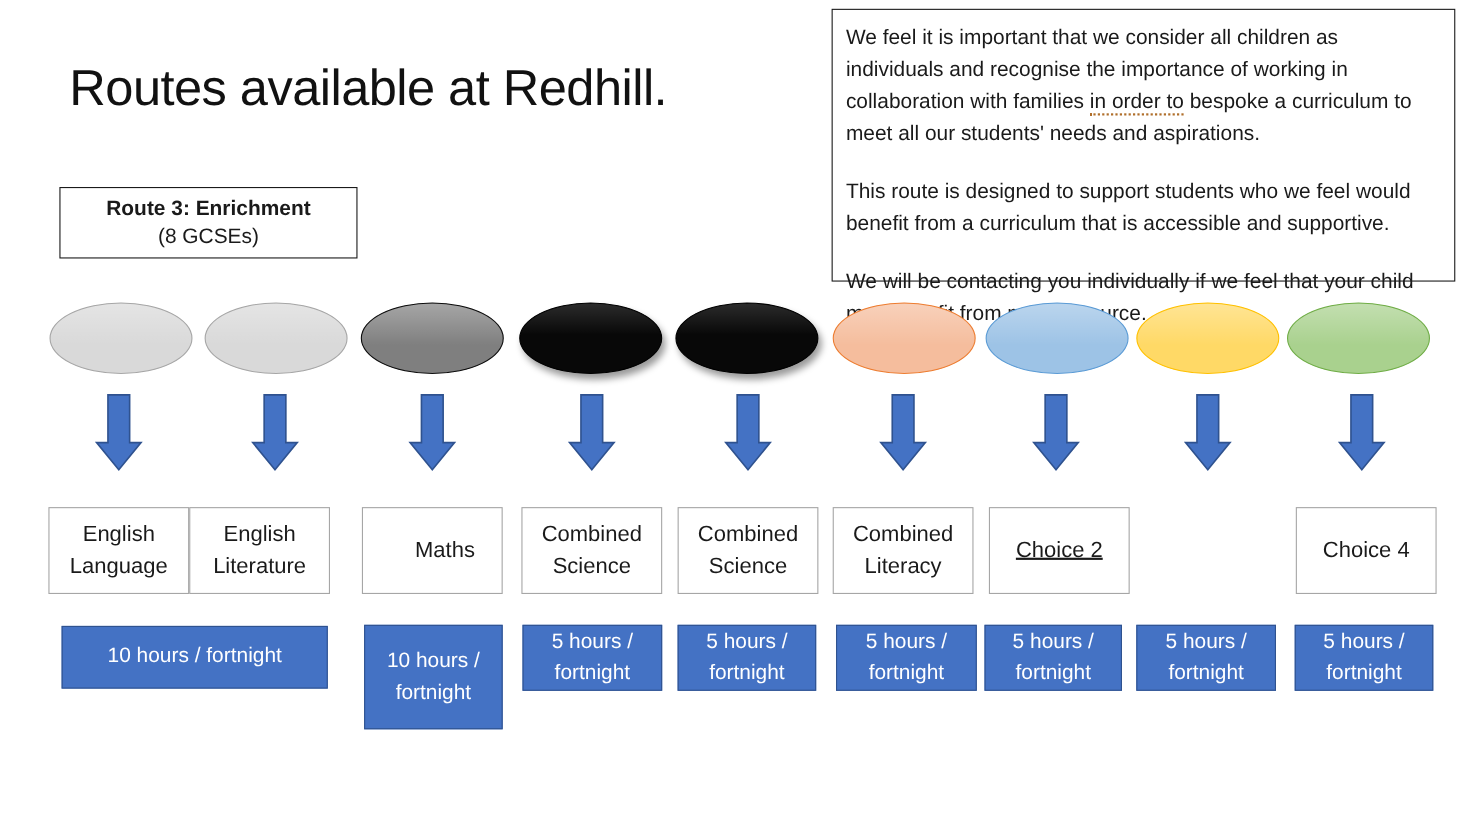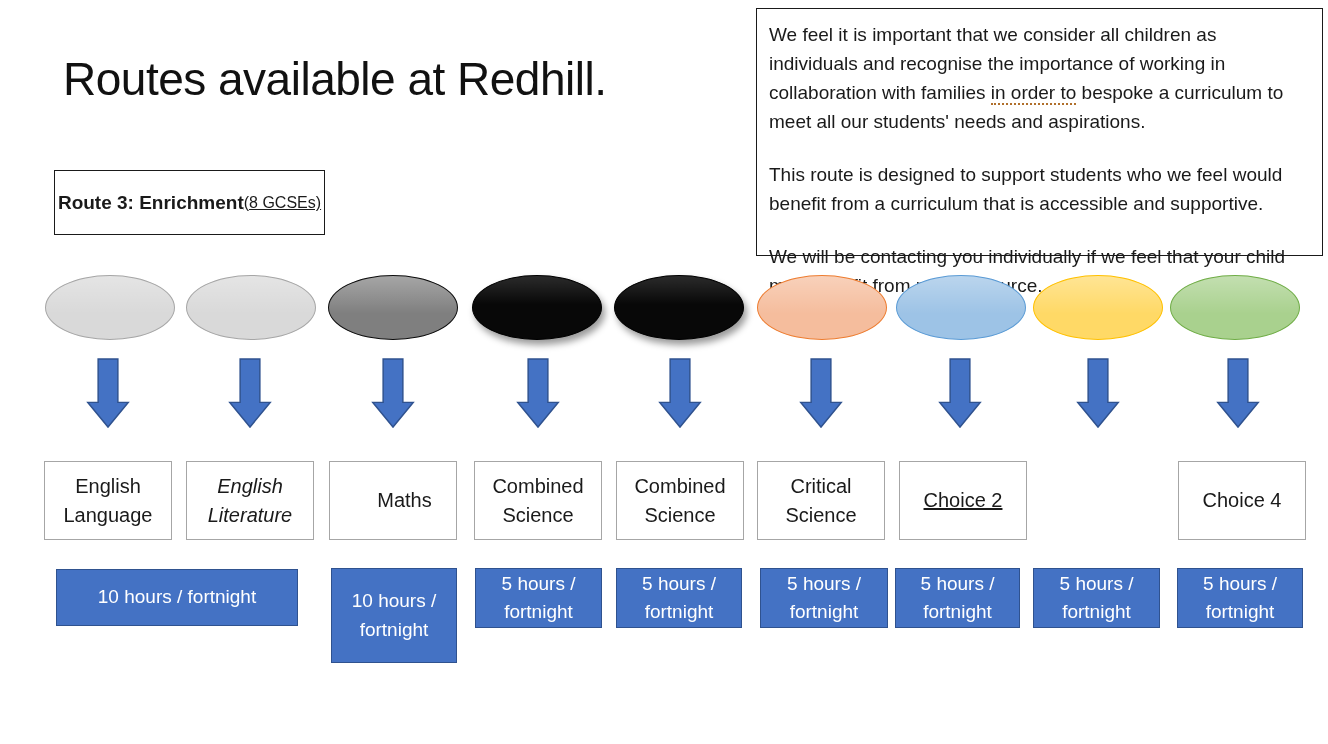--- a/index.html
+++ b/index.html
@@ -3,24 +3,24 @@
 <meta charset="utf-8">
 <style>
   html,body{margin:0;padding:0;background:#fff;}
   body{font-family:"Liberation Sans",sans-serif;color:#1a1a1a;}
   .slide{position:relative;width:1328px;height:744px;background:#ffffff;overflow:hidden;}
 
   .title{position:absolute;left:63px;top:52px;font-size:46px;font-weight:300;
          letter-spacing:-0.5px;color:#111;white-space:nowrap;}
 
   .route-box{position:absolute;left:54px;top:170px;width:269px;height:63px;
-             border:1.6px solid #1a1a1a;background:#fff;display:flex;flex-direction:row;
+             border:1.6px solid #1a1a1a;background:#fff;display:flex;flex-direction:column;
              align-items:center;justify-content:center;line-height:1.35;}
   .route-box .l1{font-weight:bold;font-size:19px;}
-  .route-box .l2{font-size:16px;text-decoration:underline;}
+  .route-box .l2{font-size:19px;}
 
   .info-box{position:absolute;left:756px;top:8px;width:541px;height:224px;
             border:1.6px solid #1a1a1a;background:#fff;padding:11px 12px;
             font-size:19px;line-height:1.53;}
   .info-box p{margin:0 0 24px 0;}
   .info-box p:last-child{margin-bottom:0;}
   .grammar-underline{border-bottom:2px dotted #B06F2B;padding-bottom:0px;}
 
   .ellipse{position:absolute;top:275px;width:128px;height:63px;border-radius:50%;
            border:1.3px solid;
@@ -30,21 +30,21 @@
   .e1{left:45px;}  .e2{left:186px;} .e3{left:328px;} .e4{left:472px;} .e5{left:614px;}
   .e6{left:757px;} .e7{left:896px;} .e8{left:1033px;} .e9{left:1170px;}
 
   .arrow{position:absolute;top:358px;width:44px;height:71px;}
   .a1{left:86px;}  .a2{left:228px;} .a3{left:371px;} .a4{left:516px;} .a5{left:658px;}
   .a6{left:799px;} .a7{left:938px;} .a8{left:1076px;} .a9{left:1216px;}
 
   .subject-box{position:absolute;top:461px;width:128px;height:79px;background:#fff;
                border:1.2px solid #A6A6A6;display:flex;align-items:center;justify-content:center;
                text-align:center;font-size:20px;line-height:1.45;padding:0 4px;box-sizing:border-box;}
-  .s1{left:44px;}  .s2{left:186px;font-style:italic;} .s3{left:329px;padding-left:27px;} .s4{left:474px;} .s5{left:616px;}
+  .s1{left:44px;}  .s2{left:172px;} .s3{left:329px;padding-left:27px;} .s4{left:474px;} .s5{left:616px;}
   .s6{left:757px;} .s7{left:899px;text-decoration:underline;} .s8{left:1036px;} .s9{left:1178px;}
 
   .hours-box{position:absolute;border:1.6px solid #2F528F;color:#fff;display:flex;
              align-items:center;justify-content:center;text-align:center;
              font-size:19px;line-height:1.5;padding:0 6px;box-sizing:border-box;}
   .hb0{left:56px;top:569px;width:242px;height:57px;}
   .hb1{left:331px;top:568px;width:126px;height:95px;}
   .hb2{left:475px;top:568px;width:127px;height:60px;}
   .hb3{left:616px;top:568px;width:126px;height:60px;}
   .hb4{left:760px;top:568px;width:128px;height:60px;}
@@ -106,21 +106,21 @@
     </svg>
   <svg class="arrow a9" viewBox="0 0 44 72">
       <polygon points="12,1 32,1 32,45 42.5,45 22,70 1.5,45 12,45" stroke-width="1.5" style="fill: rgb(68, 114, 196); stroke: rgb(47, 82, 143);"></polygon>
     </svg>
 
   <div class="subject-box s1">English Language</div>
   <div class="subject-box s2">English Literature</div>
   <div class="subject-box s3">Maths</div>
   <div class="subject-box s4">Combined Science</div>
   <div class="subject-box s5">Combined Science</div>
-  <div class="subject-box s6">Critical Science</div>
+  <div class="subject-box s6">Combined Literacy</div>
   <div class="subject-box s7">Choice 2</div>
   <div class="subject-box s9">Choice 4</div>
 
   <div class="hours-box hb0" style="background-color: rgb(68, 114, 196); border-color: rgb(47, 82, 143);">10 hours / fortnight</div>
   <div class="hours-box hb1" style="background-color: rgb(68, 114, 196); border-color: rgb(47, 82, 143);">10 hours / fortnight</div>
   <div class="hours-box hb2" style="background-color: rgb(68, 114, 196); border-color: rgb(47, 82, 143);">5 hours / fortnight</div>
   <div class="hours-box hb3" style="background-color: rgb(68, 114, 196); border-color: rgb(47, 82, 143);">5 hours / fortnight</div>
   <div class="hours-box hb4" style="background-color: rgb(68, 114, 196); border-color: rgb(47, 82, 143);">5 hours / fortnight</div>
   <div class="hours-box hb5" style="background-color: rgb(68, 114, 196); border-color: rgb(47, 82, 143);">5 hours / fortnight</div>
   <div class="hours-box hb6" style="background-color: rgb(68, 114, 196); border-color: rgb(47, 82, 143);">5 hours / fortnight</div>

